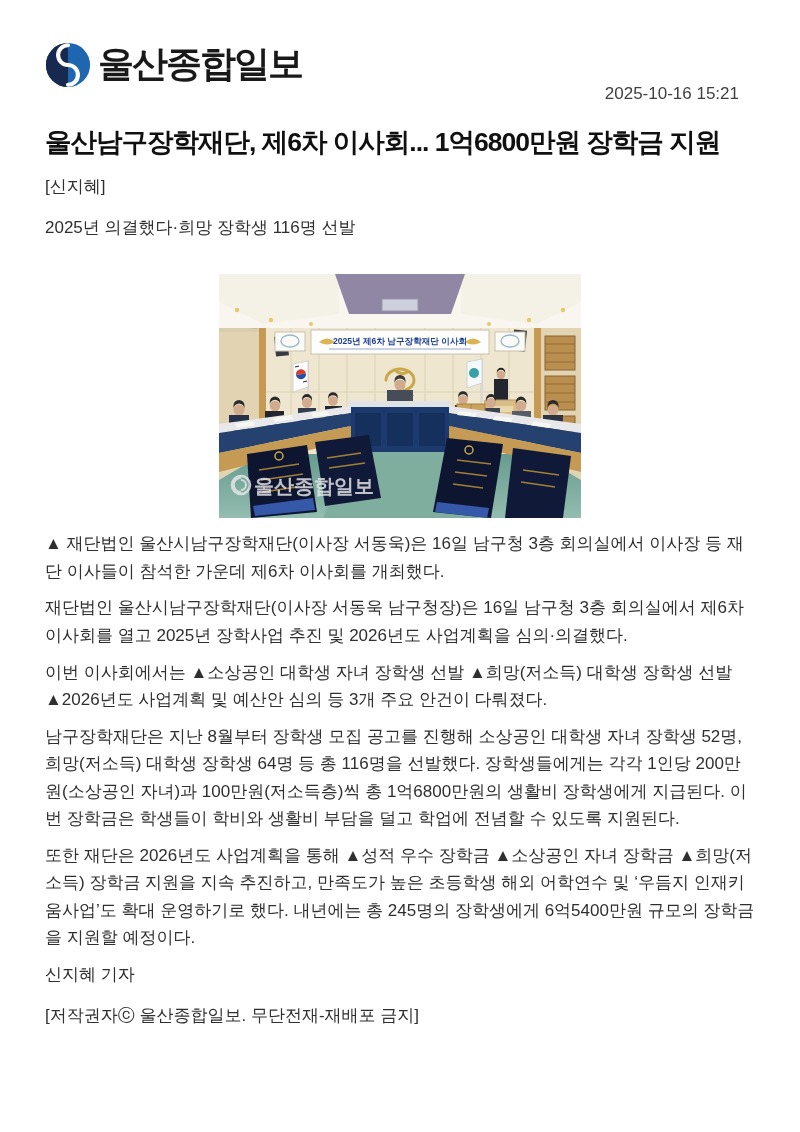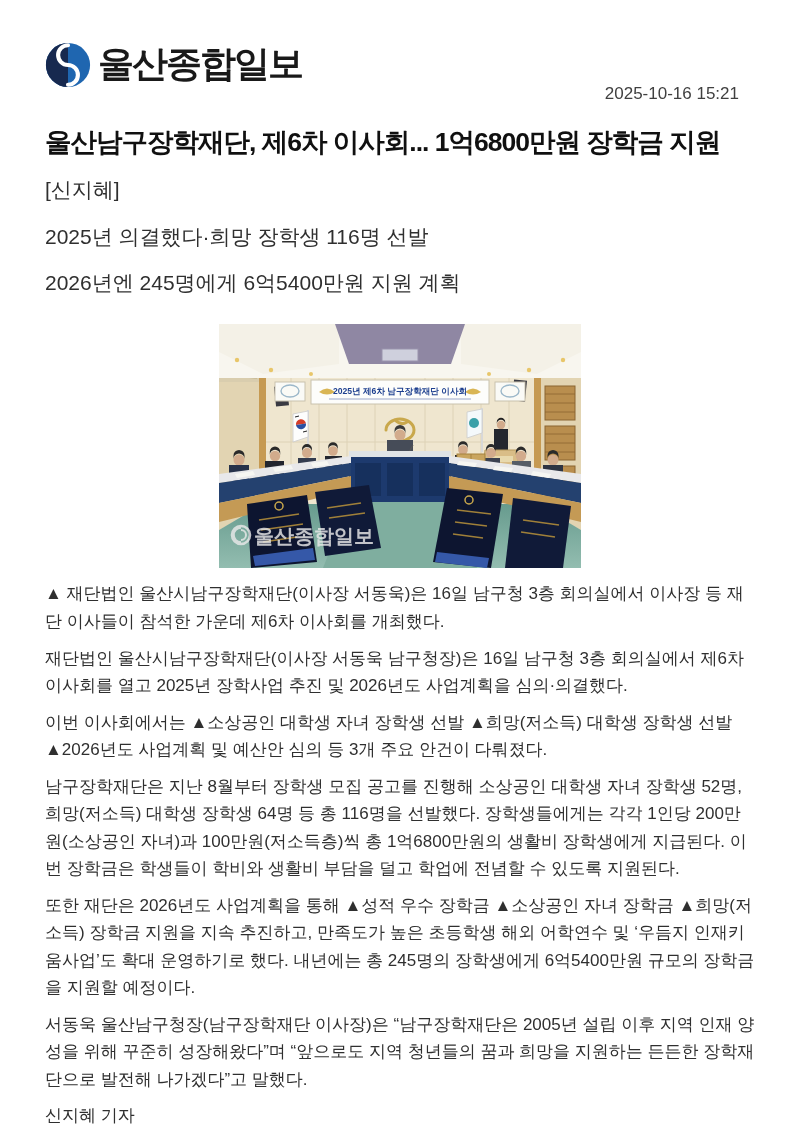--- a/index.html
+++ b/index.html
@@ -46,27 +46,27 @@
   .headline {
     margin: 24px 0 0 0;
     font-size: 26.5px;
     line-height: 1.25;
     font-weight: 700;
     letter-spacing: -1px;
     color: #101010;
   }
   .meta-line {
     margin: 16px 0 0 0;
-    font-size: 21px;
+    font-size: 17px;
     line-height: 1.45;
     color: #2f2f2f;
   }
   
   .photo-wrap {
-    margin: 26px 0 12px 0;
+    margin: 34px 0 12px 0;
     display: flex;
     justify-content: center;
   }
   .photo-svg { display: block; }
   
   .caption, .para {
     margin: 0 0 9px 0;
     font-size: 17px;
     line-height: 1.62;
     color: #2f2f2f;
@@ -89,21 +89,20 @@
       </svg>
       <span class="logo-text">울산종합일보</span>
     </div>
     <div class="dateline">2025-10-16 15:21</div>
   </div>
 
   <h1 class="headline">울산남구장학재단, 제6차 이사회... 1억6800만원 장학금 지원</h1>
 
   <p class="meta-line">[신지혜]</p>
   <p class="meta-line">2025년 의결했다·희망 장학생 116명 선발</p>
-  <p class="meta-line">2026년엔 245명에게 6억5400만원 지원 계획</p>
 
   <div class="photo-wrap">
     <svg class="photo-svg" width="362" height="244" viewBox="0 0 362 244" aria-hidden="false">
 
       <rect x="0" y="0" width="362" height="244" fill="#efe6cf"></rect>
 
       <g stroke="#ddd2b6" stroke-width="1">
         <line x1="72" y1="52" x2="72" y2="176"></line>
           <line x1="100" y1="52" x2="100" y2="176"></line>
         <line x1="128" y1="52" x2="128" y2="176"></line>
@@ -302,17 +301,16 @@
         <text x="35" y="219" font-size="20" font-weight="bold" fill="#e9e9e9">울산종합일보</text>
       </g>
     </svg>
   </div>
 
   <p class="caption">▲ 재단법인 울산시남구장학재단(이사장 서동욱)은 16일 남구청 3층 회의실에서 이사장 등 재단 이사들이 참석한 가운데 제6차 이사회를 개최했다.</p>
   <p class="para">재단법인 울산시남구장학재단(이사장 서동욱 남구청장)은 16일 남구청 3층 회의실에서 제6차 이사회를 열고 2025년 장학사업 추진 및 2026년도 사업계획을 심의·의결했다.</p>
   <p class="para">이번 이사회에서는 ▲소상공인 대학생 자녀 장학생 선발 ▲희망(저소득) 대학생 장학생 선발 ▲2026년도 사업계획 및 예산안 심의 등 3개 주요 안건이 다뤄졌다.</p>
   <p class="para">남구장학재단은 지난 8월부터 장학생 모집 공고를 진행해 소상공인 대학생 자녀 장학생 52명, 희망(저소득) 대학생 장학생 64명 등 총 116명을 선발했다. 장학생들에게는 각각 1인당 200만원(소상공인 자녀)과 100만원(저소득층)씩 총 1억6800만원의 생활비 장학생에게 지급된다. 이번 장학금은 학생들이 학비와 생활비 부담을 덜고 학업에 전념할 수 있도록 지원된다.</p>
   <p class="para">또한 재단은 2026년도 사업계획을 통해 ▲성적 우수 장학금 ▲소상공인 자녀 장학금 ▲희망(저소득) 장학금 지원을 지속 추진하고, 만족도가 높은 초등학생 해외 어학연수 및 ‘우듬지 인재키움사업’도 확대 운영하기로 했다. 내년에는 총 245명의 장학생에게 6억5400만원 규모의 장학금을 지원할 예정이다.</p>
-  <p class="para">서동욱 울산남구청장(남구장학재단 이사장)은 “남구장학재단은 2005년 설립 이후 지역 인재 양성을 위해 꾸준히 성장해왔다”며 “앞으로도 지역 청년들의 꿈과 희망을 지원하는 든든한 장학재단으로 발전해 나가겠다”고 말했다.</p>
   <p class="reporter">신지혜 기자</p>
   <p class="copyright">[저작권자ⓒ 울산종합일보. 무단전재-재배포 금지]</p>
 
 </div>
 
 </body></html>

